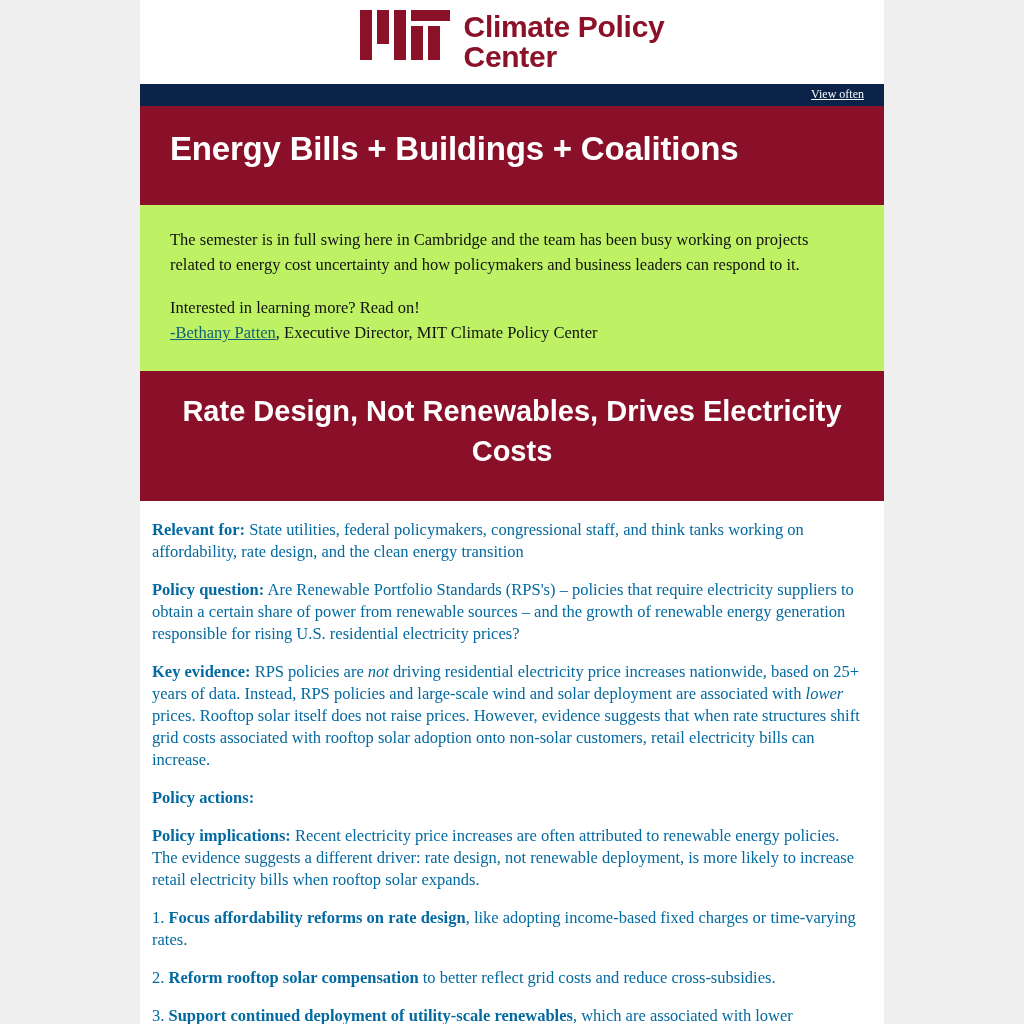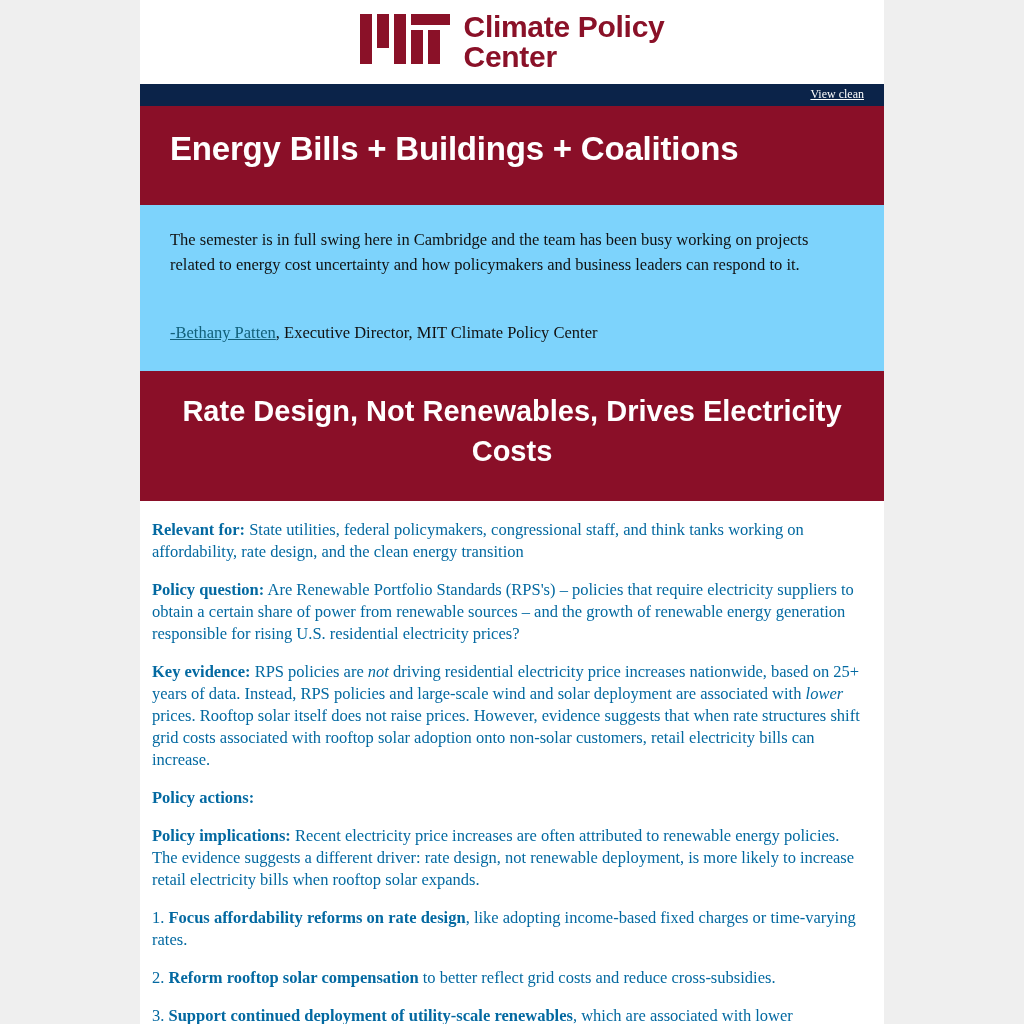--- a/index.html
+++ b/index.html
@@ -23,21 +23,21 @@
   }
 
   
   .logo-bar {
     background: #ffffff;
     padding: 10px 0 12px 0;
     text-align: center;
   }
   .logo-wrap {
     display: inline-flex;
-    align-items: center;
+    align-items: flex-start;
     gap: 14px;
   }
   .mit-mark {
     display: block;
   }
   .logo-text {
     font-family: "Liberation Sans", sans-serif;
     font-weight: bold;
     color: #8a1128;
     font-size: 30px;
@@ -74,21 +74,21 @@
     font-size: 33px;
     line-height: 38px;
     color: #ffffff;
     font-weight: bold;
     letter-spacing: -0.2px;
   }
 
   
   .intro {
     padding: 22px 32px 26px 30px;
-    background: #7dd3fc;
+    background: #bef264;
   }
   .intro p {
     margin: 0 0 18px 0;
     font-family: "Liberation Serif", serif;
     font-size: 16.5px;
     line-height: 25px;
     color: #111111;
   }
   .intro p:last-child { margin-bottom: 0; }
   .sig-link {
@@ -148,31 +148,31 @@
           </svg>
         </span>
         <span class="logo-text">
           <span>Climate Policy</span><br>
           <span>Center</span>
         </span>
       </div>
     </div>
 
     <div class="navy-bar">
-      <a class="view-online" href="#">View clean</a>
+      <a class="view-online" href="#">View often</a>
     </div>
 
     <div class="title-banner">
       <h1>Energy Bills + Buildings + Coalitions</h1>
     </div>
 
     <div class="intro">
       <p>The semester is in full swing here in Cambridge and the team has been busy working on projects related to energy cost uncertainty and how policymakers and business leaders can respond to it.</p>
       <p>
-        <br>
+        <span>Interested in learning more? Read on!</span><br>
         <a class="sig-link" href="#">-Bethany Patten</a><span>, Executive Director, MIT Climate Policy Center</span>
       </p>
     </div>
 
     <div class="article-banner">
       <h2>Rate Design, Not Renewables, Drives Electricity Costs</h2>
     </div>
 
     <div class="article-body">
 

